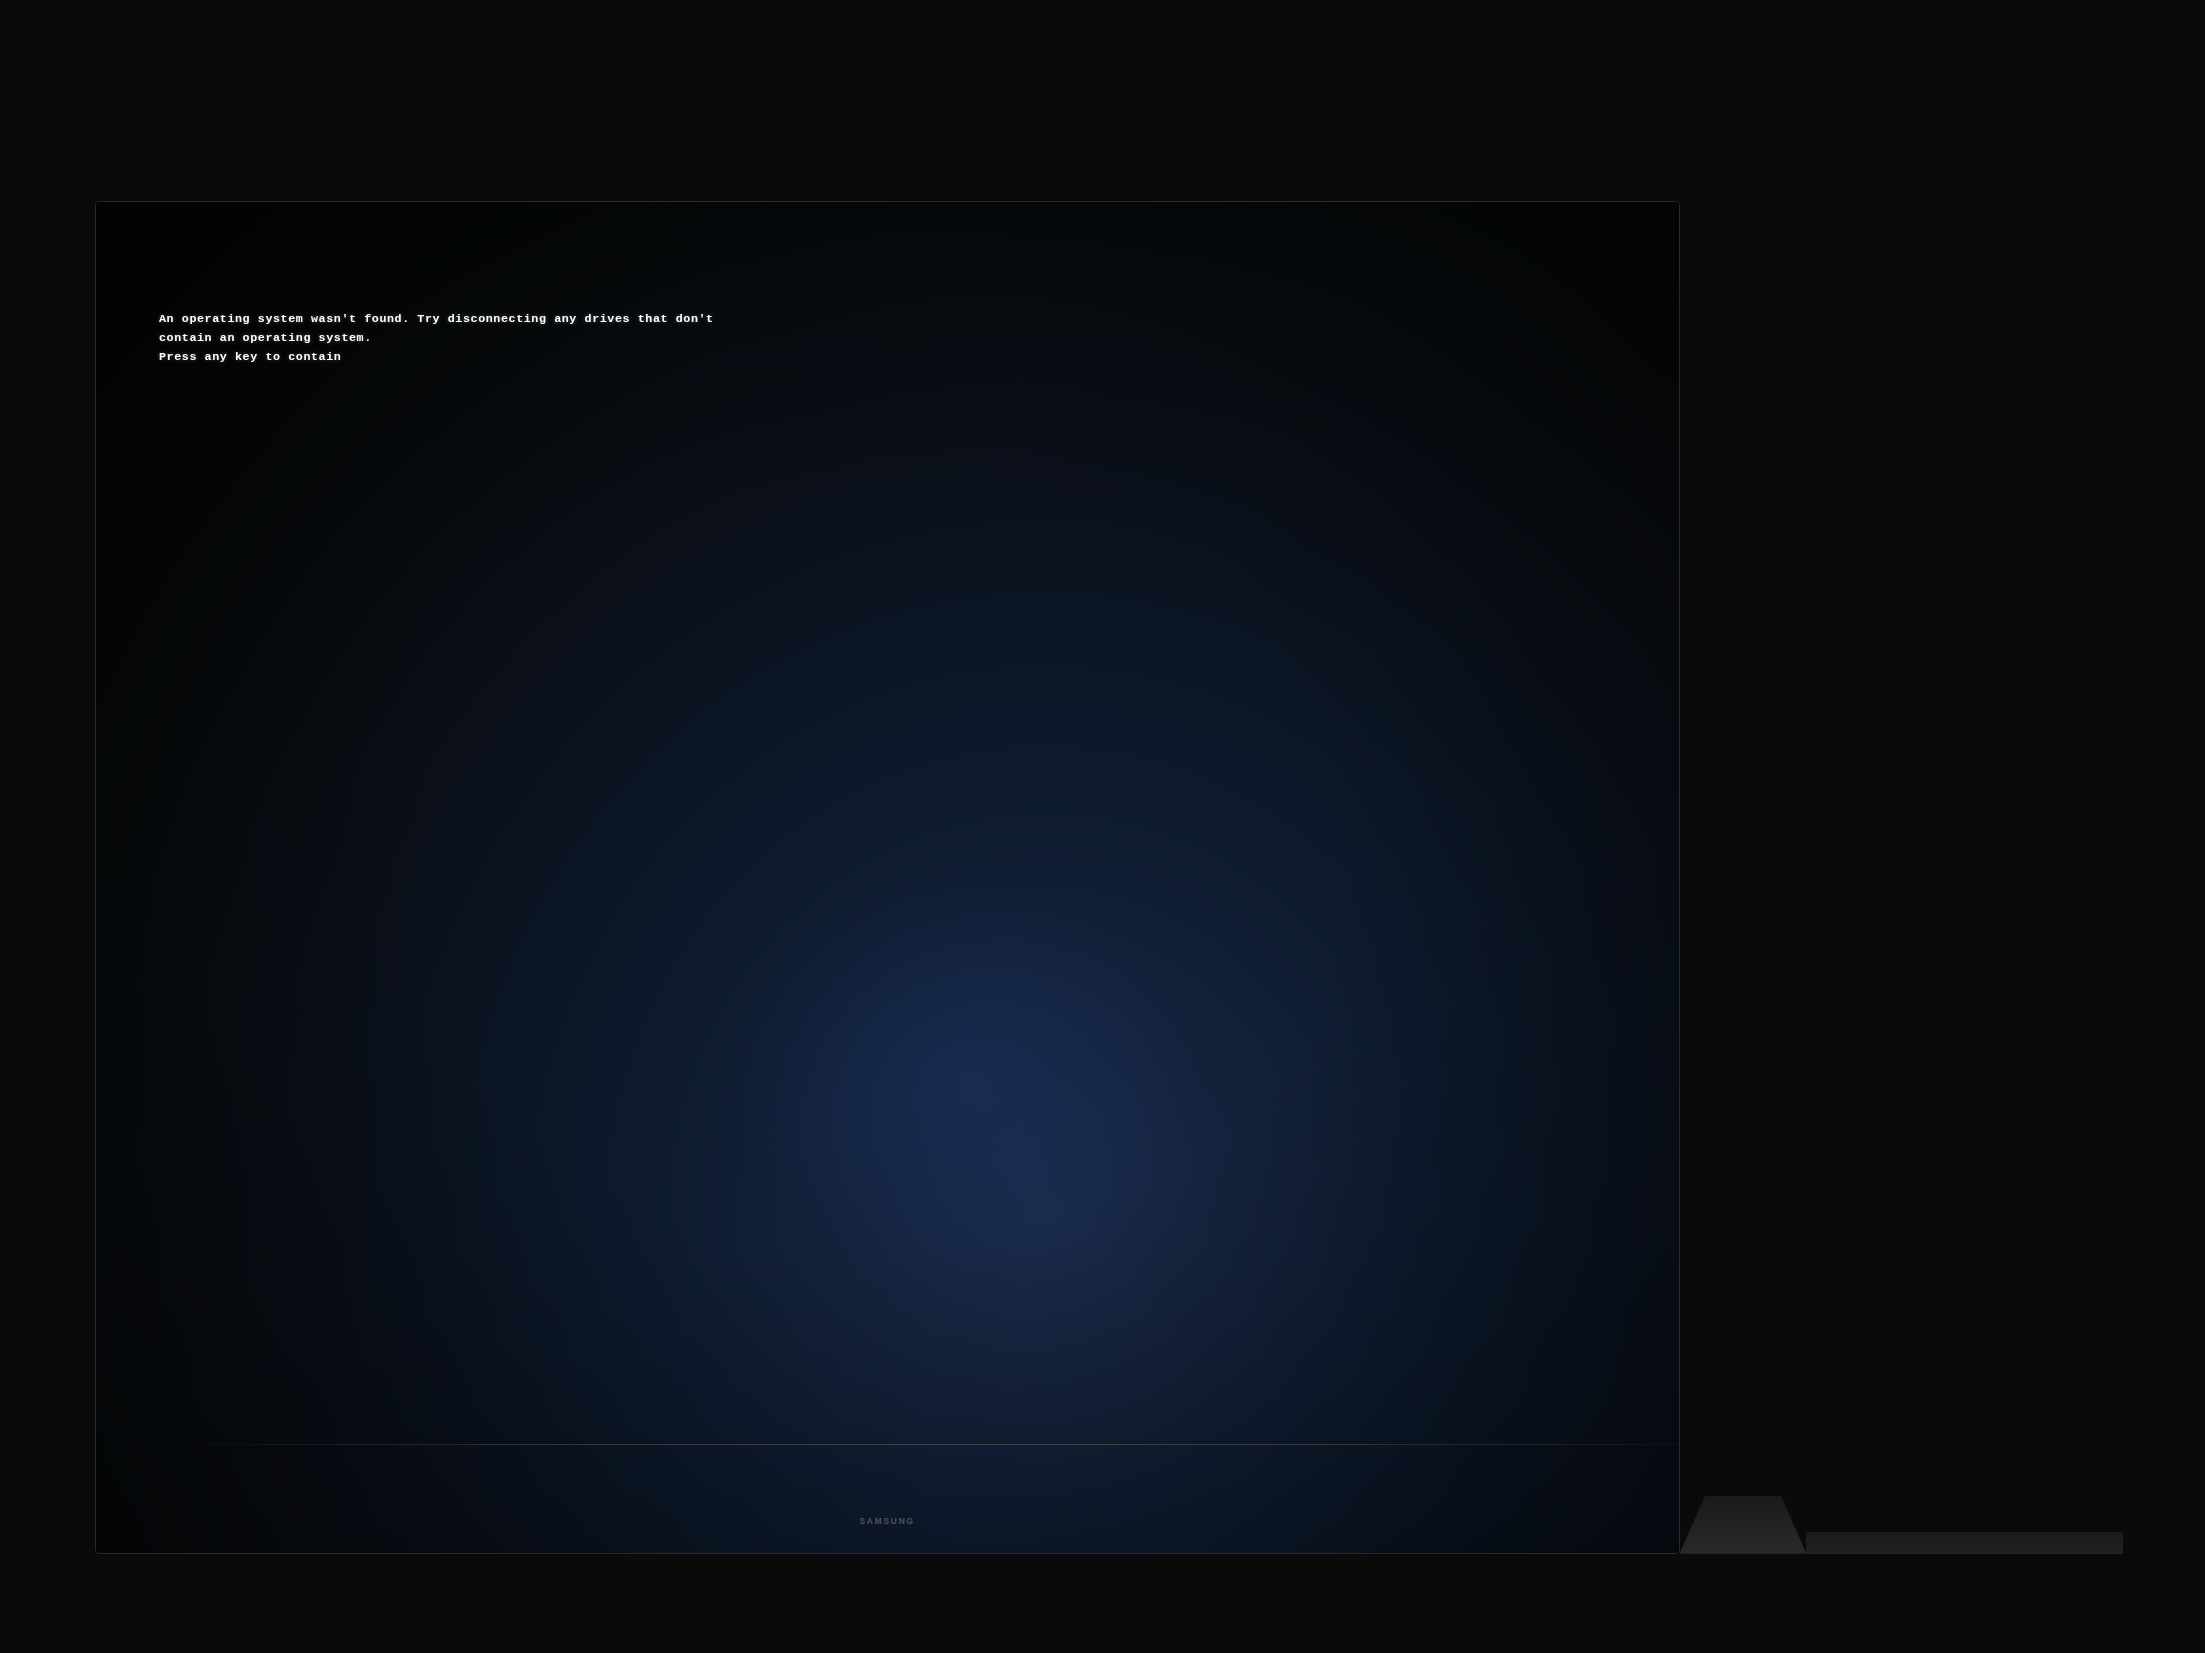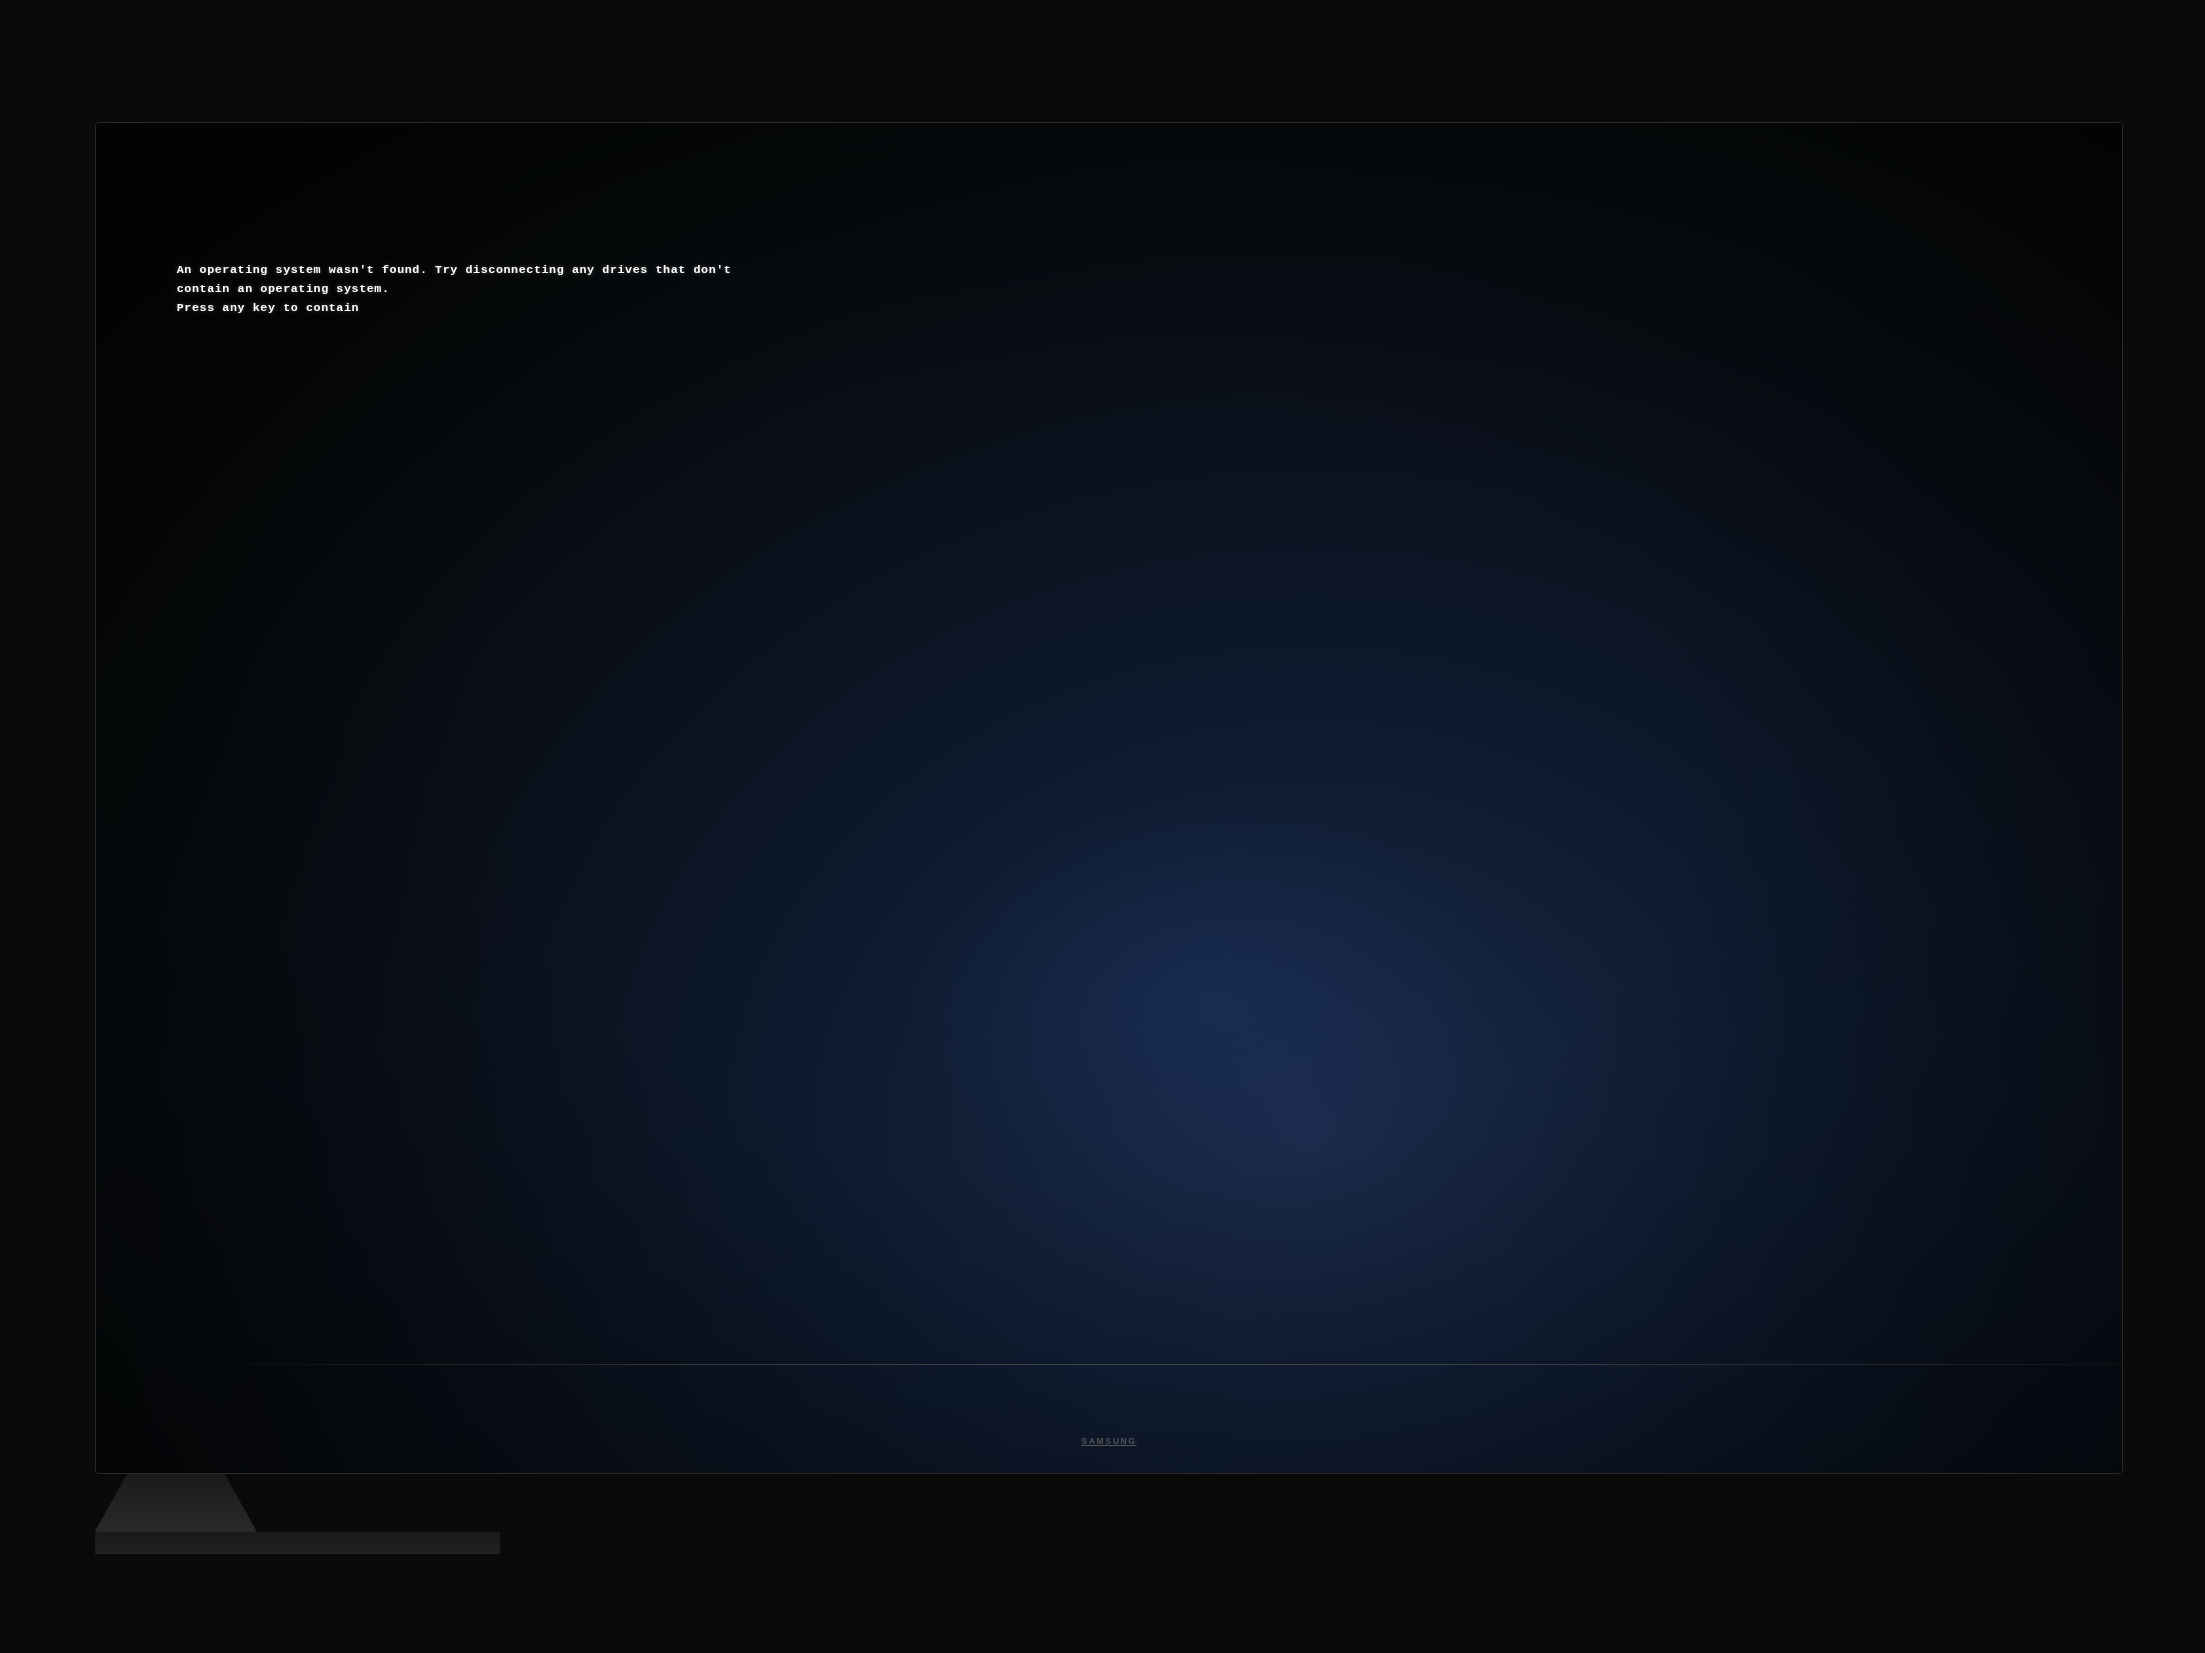--- a/index.html
+++ b/index.html
@@ -16,22 +16,22 @@
       align-items: center;
       justify-content: center;
       overflow: hidden;
     }
 
     .photo-frame {
       width: 92%;
       height: 88%;
       position: relative;
       display: flex;
-      flex-direction: column;
-      align-items: flex-start;
+      flex-direction: row;
+      align-items: flex-end;
       justify-content: flex-end;
       margin-left: 13px;
     }
 
     .monitor {
       width: 100%;
       height: 93%;
       position: relative;
       border-radius: 4.2px;
       overflow: hidden;
@@ -101,21 +101,20 @@
       position: absolute;
       bottom: 1.5%;
       left: 50%;
       transform: translateX(-50%);
       color: #555;
       font-family: Arial, sans-serif;
       font-size: clamp(3.2px, 1.2vw, 8.5px);
       font-weight: bold;
       letter-spacing: 0.2em;
       z-index: 3;
-      text-decoration: underline;
     }
 
     
     .samsung-indicator {
       position: absolute;
       bottom: 2%;
       left: 50%;
       transform: translateX(-50%);
       display: flex;
       flex-direction: column;

